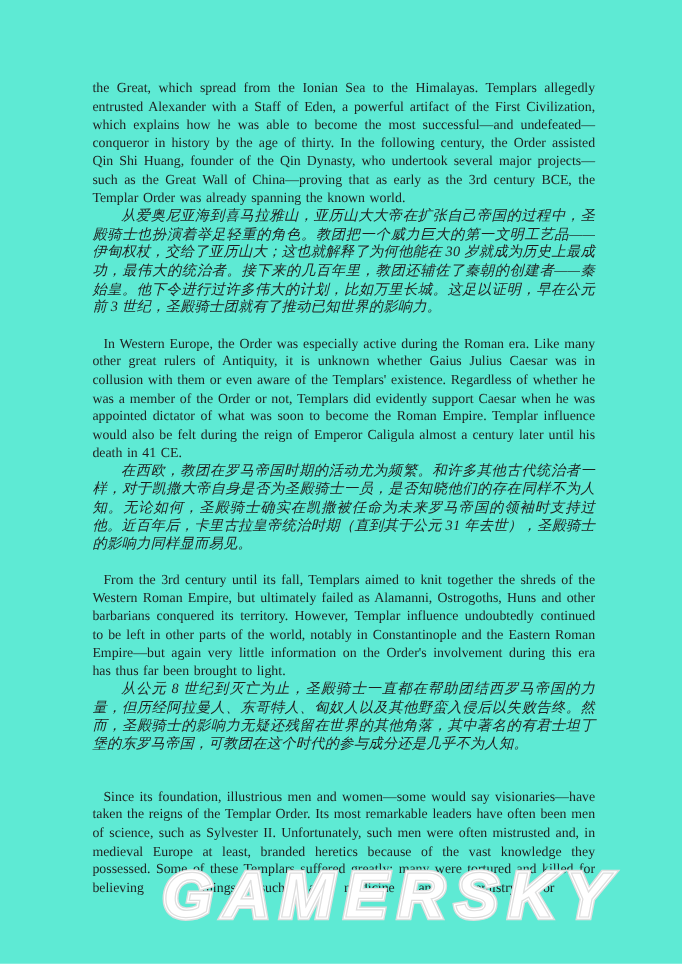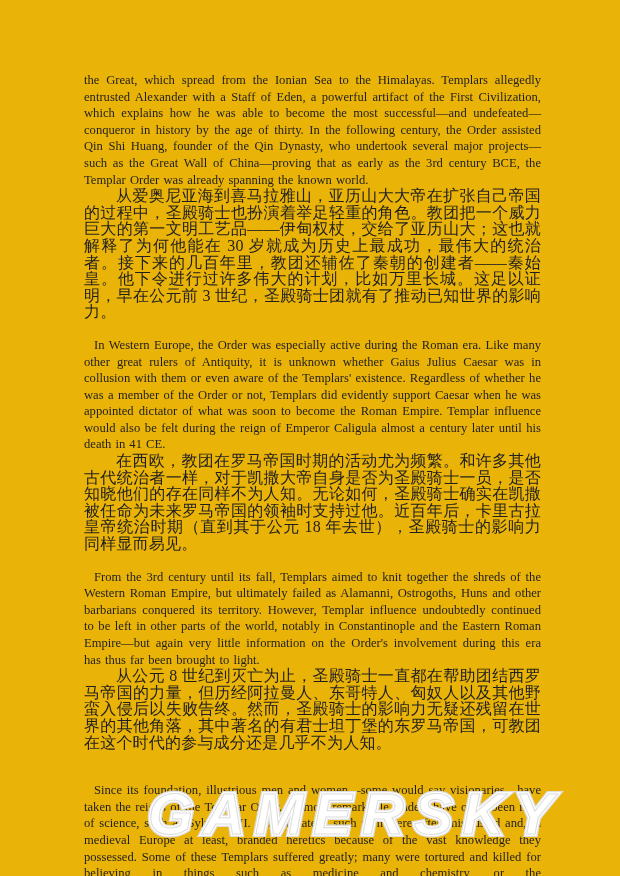--- a/index.html
+++ b/index.html
@@ -2,21 +2,21 @@
 <html><head>
 <meta charset="utf-8">
 <style>
   html, body { margin: 0; padding: 0; }
   body { background: #ffffff; }
 
   .page {
     position: relative;
     width: 620px;
     height: 876px;
-    background: #eab308;
+    background: #5eead4;
     overflow: hidden;
     font-family: "Liberation Serif", "DejaVu Serif", serif;
   }
 
   .text-block {
     position: absolute;
     left: 84px;
     top: 72px;
     width: 457px;
     color: #1f1f1f;
@@ -30,22 +30,23 @@
     text-align: justify;
     text-indent: 10px;
     word-spacing: 1px;
   }
 
   p.en.first { text-indent: 0; }
 
   p.zh {
     text-align: justify;
     text-indent: 2em;
-    font-size: 16px;
+    font-size: 13px;
     letter-spacing: 0.2px;
+    font-style: italic;
   }
 
   p.gap { margin-top: 16px; }
 
   
   p.cut { text-align-last: justify; margin-top: 31px; }
 
   .watermark {
     position: absolute;
     left: 134px;
@@ -68,21 +69,21 @@
 </style>
 </head>
 <body>
 
 <div class="page">
 
   <div class="text-block">
     <p class="en first">the Great, which spread from the Ionian Sea to the Himalayas. Templars allegedly entrusted Alexander with a Staff of Eden, a powerful artifact of the First Civilization, which explains how he was able to become the most successful—and undefeated—conqueror in history by the age of thirty. In the following century, the Order assisted Qin Shi Huang, founder of the Qin Dynasty, who undertook several major projects—such as the Great Wall of China—proving that as early as the 3rd century BCE, the Templar Order was already spanning the known world.</p>
     <p class="zh">从爱奥尼亚海到喜马拉雅山，亚历山大大帝在扩张自己帝国的过程中，圣殿骑士也扮演着举足轻重的角色。教团把一个威力巨大的第一文明工艺品——伊甸权杖，交给了亚历山大；这也就解释了为何他能在 30 岁就成为历史上最成功，最伟大的统治者。接下来的几百年里，教团还辅佐了秦朝的创建者——秦始皇。他下令进行过许多伟大的计划，比如万里长城。这足以证明，早在公元前 3 世纪，圣殿骑士团就有了推动已知世界的影响力。</p>
     <p class="en gap">In Western Europe, the Order was especially active during the Roman era. Like many other great rulers of Antiquity, it is unknown whether Gaius Julius Caesar was in collusion with them or even aware of the Templars' existence. Regardless of whether he was a member of the Order or not, Templars did evidently support Caesar when he was appointed dictator of what was soon to become the Roman Empire. Templar influence would also be felt during the reign of Emperor Caligula almost a century later until his death in 41 CE.</p>
-    <p class="zh">在西欧，教团在罗马帝国时期的活动尤为频繁。和许多其他古代统治者一样，对于凯撒大帝自身是否为圣殿骑士一员，是否知晓他们的存在同样不为人知。无论如何，圣殿骑士确实在凯撒被任命为未来罗马帝国的领袖时支持过他。近百年后，卡里古拉皇帝统治时期（直到其于公元 18 年去世），圣殿骑士的影响力同样显而易见。</p>
+    <p class="zh">在西欧，教团在罗马帝国时期的活动尤为频繁。和许多其他古代统治者一样，对于凯撒大帝自身是否为圣殿骑士一员，是否知晓他们的存在同样不为人知。无论如何，圣殿骑士确实在凯撒被任命为未来罗马帝国的领袖时支持过他。近百年后，卡里古拉皇帝统治时期（直到其于公元 31 年去世），圣殿骑士的影响力同样显而易见。</p>
     <p class="en gap">From the 3rd century until its fall, Templars aimed to knit together the shreds of the Western Roman Empire, but ultimately failed as Alamanni, Ostrogoths, Huns and other barbarians conquered its territory. However, Templar influence undoubtedly continued to be left in other parts of the world, notably in Constantinople and the Eastern Roman Empire—but again very little information on the Order's involvement during this era has thus far been brought to light.</p>
     <p class="zh">从公元 8 世纪到灭亡为止，圣殿骑士一直都在帮助团结西罗马帝国的力量，但历经阿拉曼人、东哥特人、匈奴人以及其他野蛮入侵后以失败告终。然而，圣殿骑士的影响力无疑还残留在世界的其他角落，其中著名的有君士坦丁堡的东罗马帝国，可教团在这个时代的参与成分还是几乎不为人知。</p>
     <p class="en gap cut">Since its foundation, illustrious men and women—some would say visionaries—have taken the reigns of the Templar Order. Its most remarkable leaders have often been men of science, such as Sylvester II. Unfortunately, such men were often mistrusted and, in medieval Europe at least, branded heretics because of the vast knowledge they possessed. Some of these Templars suffered greatly; many were tortured and killed for believing in things such as medicine and chemistry, or the</p>
   </div>
 
   <svg class="watermark" viewBox="0 0 486 70" width="486" height="70" aria-hidden="true">
     <g>
       <text class="wm-outer" x="14" y="52">GAMERSKY</text>
       <text class="wm-mid" x="14" y="52">GAMERSKY</text>
       <text class="wm-inner" x="14" y="52">GAMERSKY</text>

